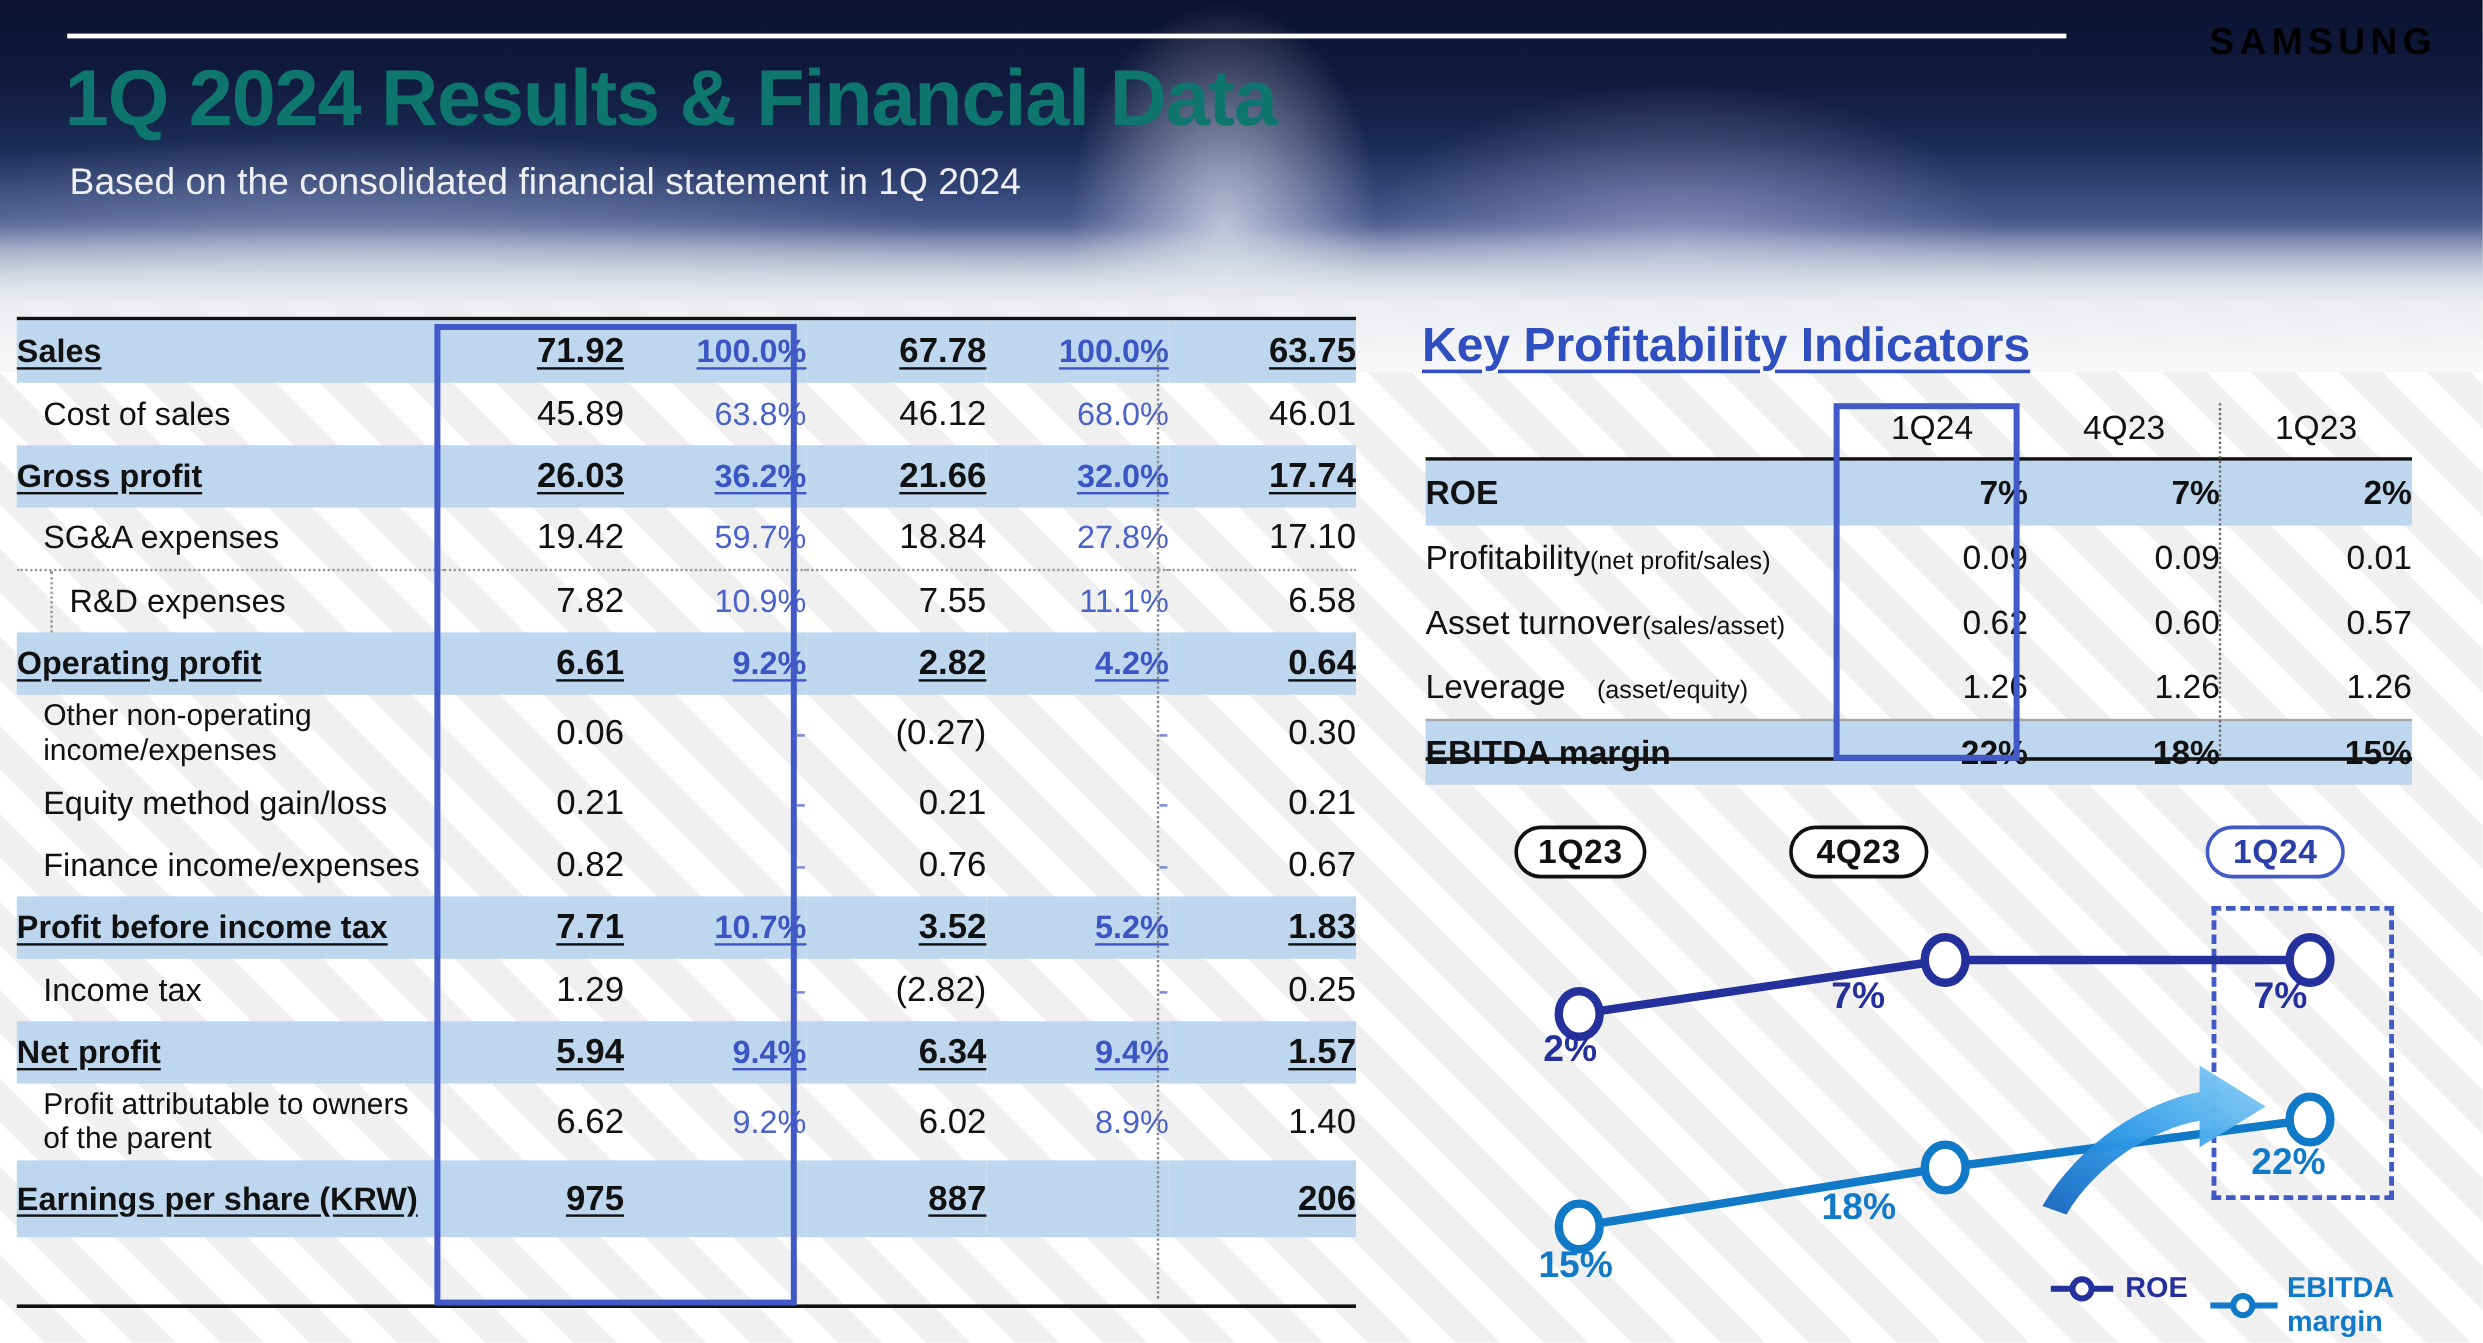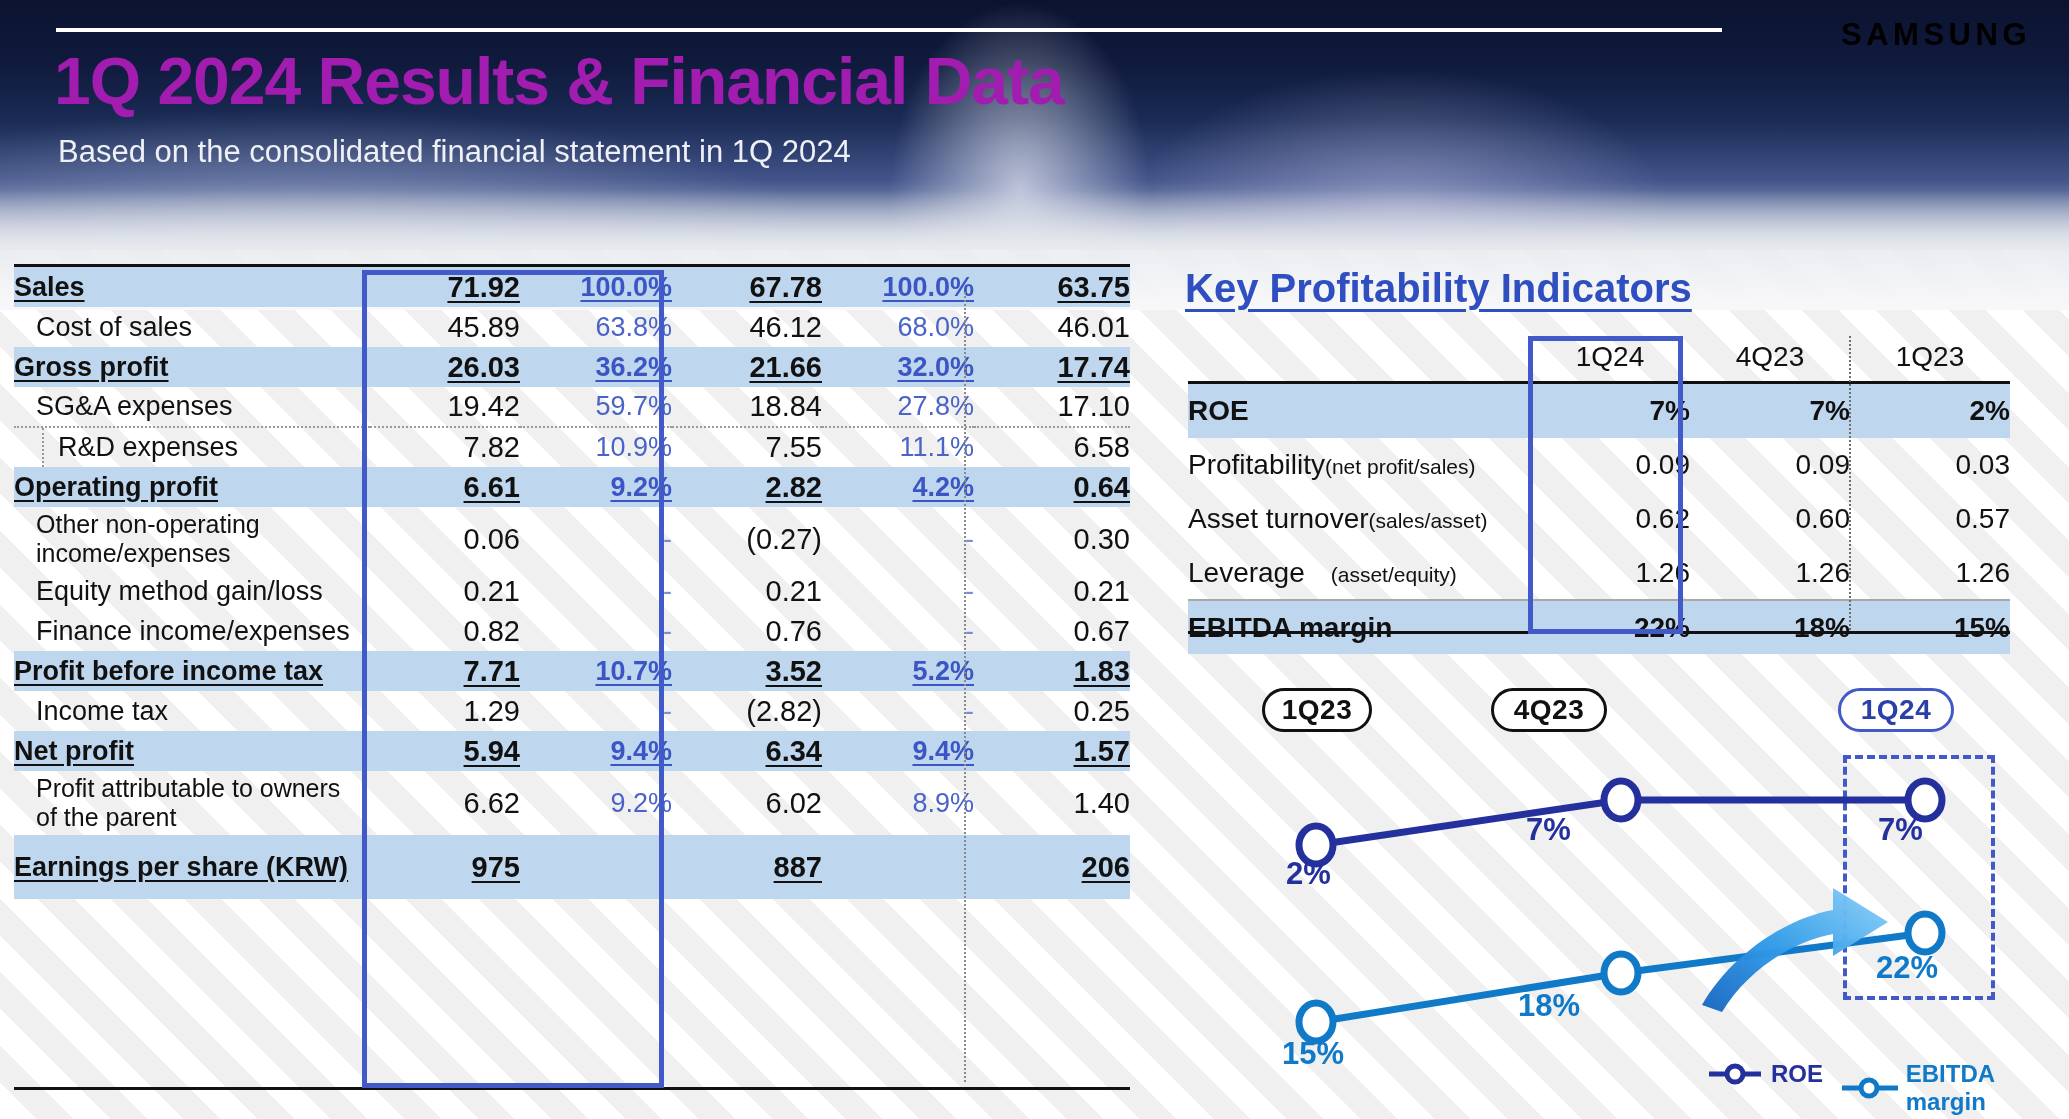--- a/index.html
+++ b/index.html
@@ -33,21 +33,21 @@
   }
 
   
   #header{ position:absolute; left:0; top:0; width:2069px; height:250px; z-index:3; }
   #title-rule{
     position:absolute; left:56px; top:28px; width:1666px; height:4px;
     background:#ffffff;
   }
   #page-title{
     position:absolute; left:54px; top:44px;
-    font-size:66px; font-weight:bold; color:#a21caf;
+    font-size:66px; font-weight:bold; color:#0f766e;
     letter-spacing:-1px; line-height:1.15;
   }
   #page-subtitle{
     position:absolute; left:58px; top:134px;
     font-size:31px; color:#eef0f6; font-weight:400;
   }
   #samsung-logo{
     position:absolute; right:38px; top:17px;
     font-size:31px; font-weight:bold; color:#000000;
     letter-spacing:4.5px;
@@ -71,21 +71,21 @@
   .head-rule .rule-inner{ height:3px; background:#111; }
 
   .c-label{ width:356px; padding-left:8px; }
   .c-v1{ width:150px; text-align:right; padding-right:22px; }
   .c-p1{ width:152px; text-align:right; padding-right:20px; }
   .c-v2{ width:150px; text-align:right; padding-right:22px; }
   .c-p2{ width:152px; text-align:right; padding-right:22px; }
   .c-v3{ width:156px; text-align:right; padding-right:8px; }
 
   tr.band td{ background:#bfd7ee; }
-  tr.r { height:40px; }
+  tr.r { height:52px; }
   tr.r2 { height:64px; }
 
   .lbl{ font-size:27px; color:#111; }
   .lbl.bold{ font-weight:bold; text-decoration:underline; text-underline-offset:4px; }
   .lbl.ind1{ padding-left:22px; }
   .lbl.ind2{ padding-left:44px; }
   .lbl.small2{ font-size:25px; line-height:1.18; }
 
   .val{ font-size:29px; color:#111; }
   .val.bold{ font-weight:bold; text-decoration:underline; text-underline-offset:4px; }
@@ -376,21 +376,21 @@
   <tr class="krow kband">
     <td class="k-label"><span class="k-name bold">ROE</span></td>
     <td class="k-val bold">7%</td>
     <td class="k-val bold">7%</td>
     <td class="k-val bold">2%</td>
   </tr>
   <tr class="krow">
     <td class="k-label"><span class="k-name">Profitability</span><span class="k-sub">(net profit/sales)</span></td>
     <td class="k-val">0.09</td>
     <td class="k-val">0.09</td>
-    <td class="k-val">0.03</td>
+    <td class="k-val">0.01</td>
   </tr>
   <tr class="krow">
     <td class="k-label"><span class="k-name">Asset turnover</span><span class="k-sub">(sales/asset)</span></td>
     <td class="k-val">0.62</td>
     <td class="k-val">0.60</td>
     <td class="k-val">0.57</td>
   </tr>
   <tr class="krow">
     <td class="k-label"><span class="k-name">Leverage</span><span class="k-sub pad">(asset/equity)</span></td>
     <td class="k-val">1.26</td>

